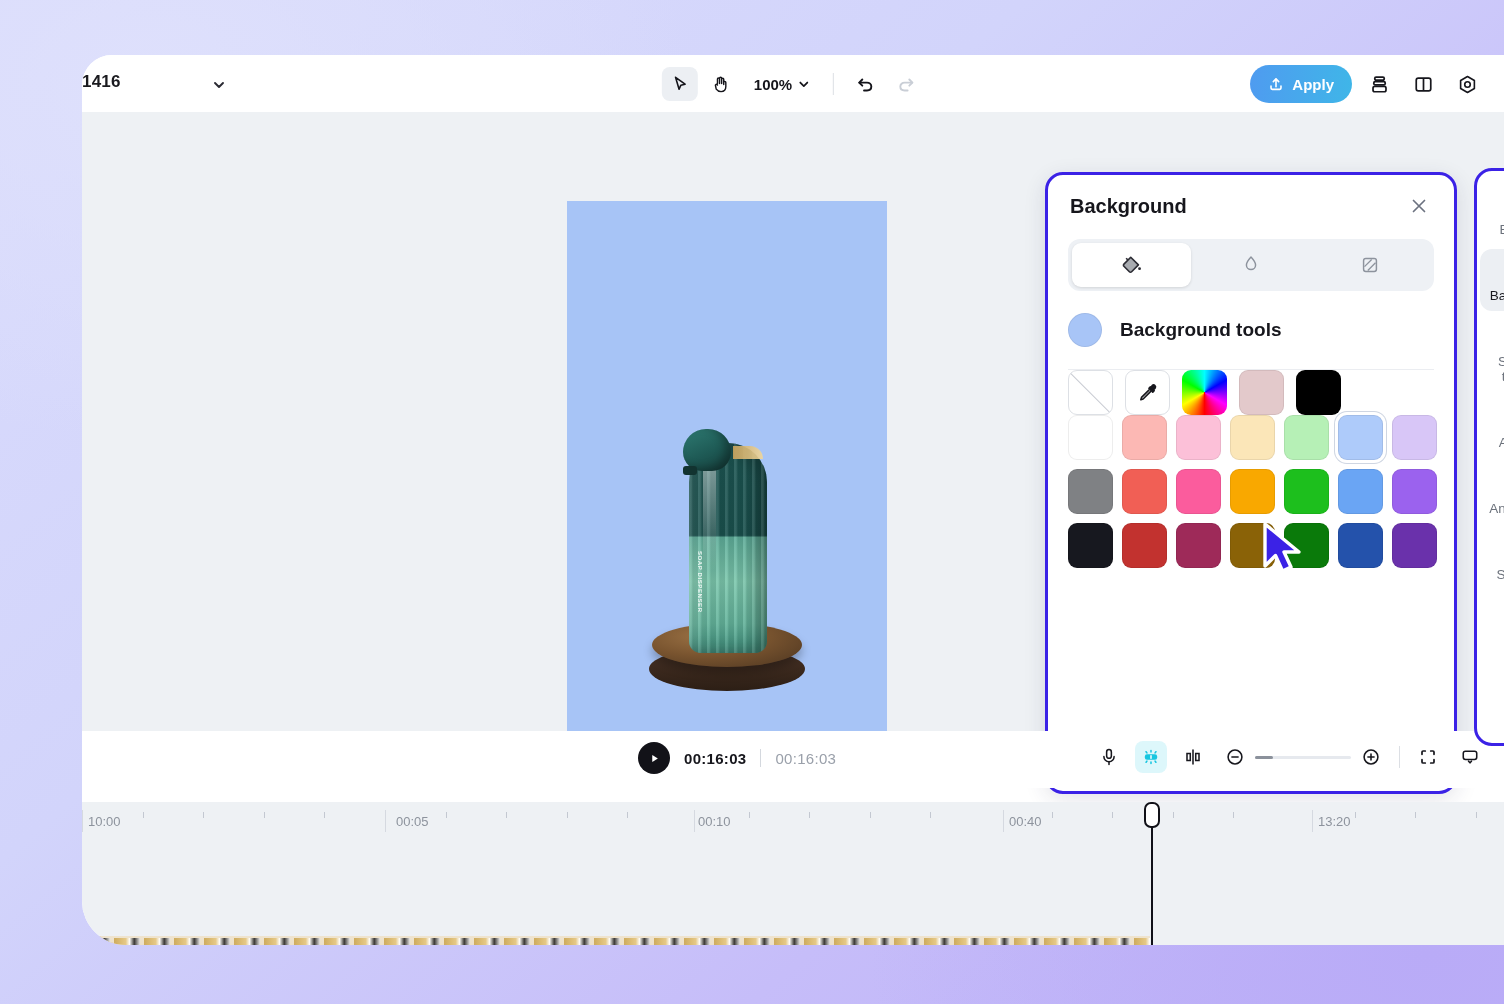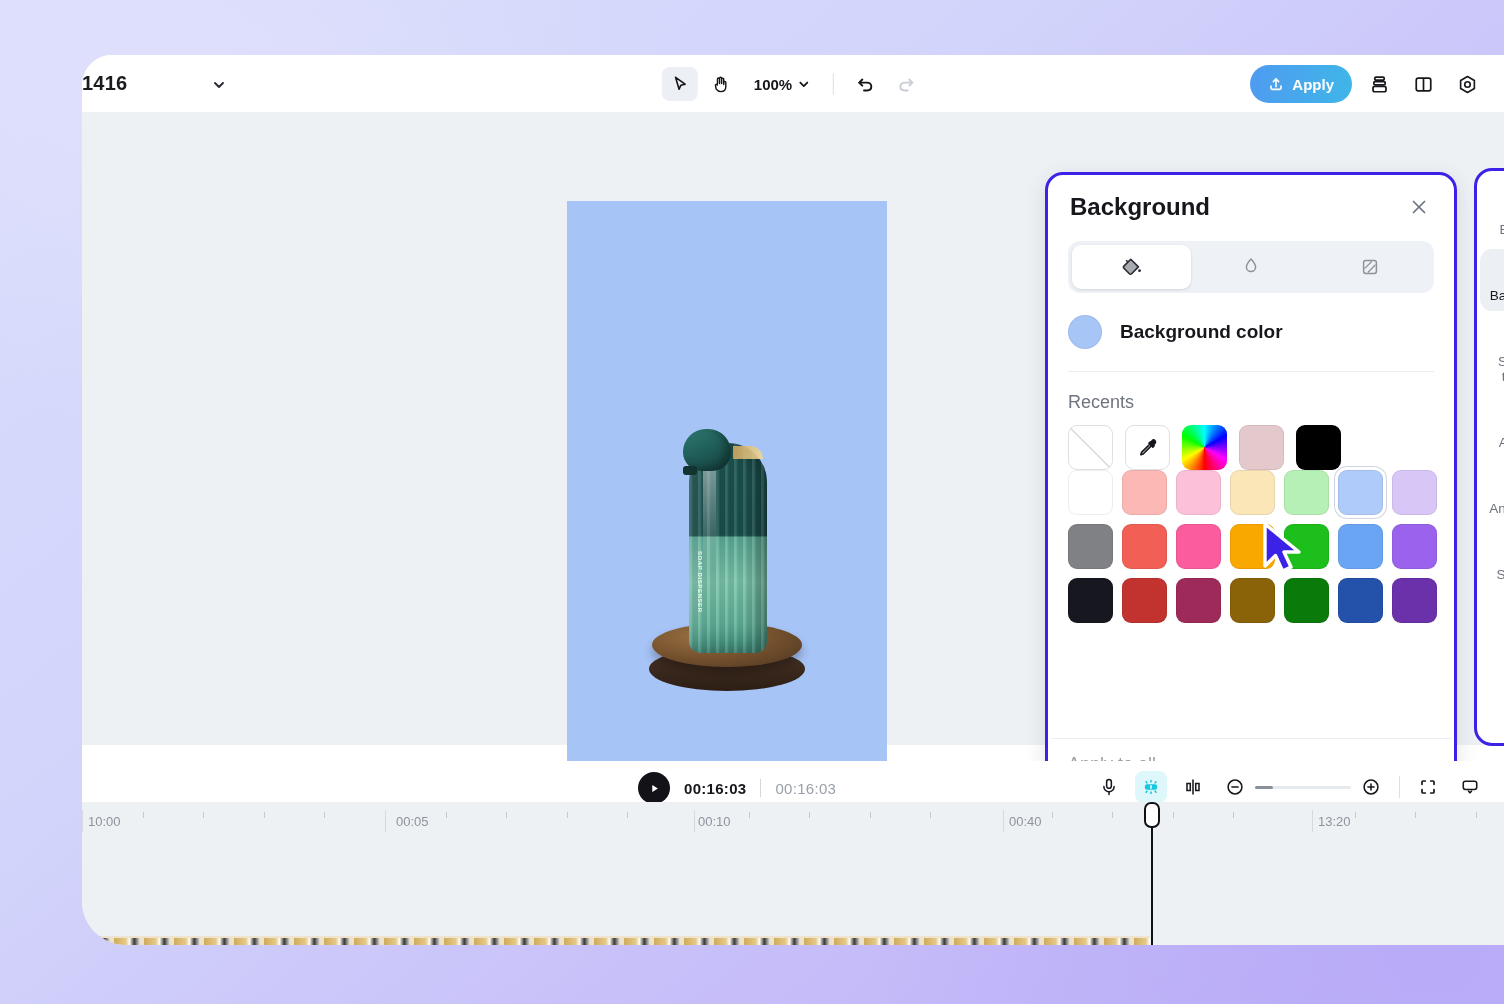--- a/index.html
+++ b/index.html
@@ -29,21 +29,21 @@
   }
 
   
   .topbar {
     position: absolute; left: 0; top: 0; width: 100%; height: 57px;
     background: #fff;
     display: flex; align-items: center;
   }
   .proj-title {
     position: absolute; left: 0px; top: 17px;
-    font-size: 20px; font-weight: 700; color: #1a1a1f; letter-spacing: .2px;
+    font-size: 17px; font-weight: 700; color: #1a1a1f; letter-spacing: .2px;
   }
   .proj-caret {
     position: absolute; left: 129px; top: 22px;
     width: 16px; height: 16px; color: #2a2a33;
   }
   .center-tools {
     position: absolute; left: 50%; transform: translateX(-50%);
     top: 10px; height: 38px; display: flex; align-items: center; gap: 4px;
   }
   .tool-btn {
@@ -145,21 +145,21 @@
     width: 412px; height: 622px;
     background: #fff; border-radius: 18px;
     border: 3px solid #3b22e6;
     box-shadow: 0 6px 22px rgba(30,30,70,.12);
     overflow: hidden;
   }
   .panel-head {
     display:flex; align-items:center; justify-content:space-between;
     padding: 18px 22px 6px 22px;
   }
-  .panel-title { font-size: 24px; font-weight: 700; color: #16161c; }
+  .panel-title { font-size: 20px; font-weight: 700; color: #16161c; }
   .close-x { width: 26px; height: 26px; color:#6c7280; cursor:pointer; display:flex; align-items:center; justify-content:center;}
   .seg {
     margin: 14px 20px 0 20px; height: 52px; border-radius: 12px;
     background: #eef1f5; display: flex; padding: 4px; gap: 0;
   }
   .seg-item {
     flex: 1; border-radius: 9px; display:flex; align-items:center; justify-content:center;
     cursor: pointer; color:#8d939d;
   }
   .seg-item.active { background: #fff; color:#2b2b33; box-shadow: 0 1px 3px rgba(0,0,0,.12); }
@@ -215,21 +215,21 @@
   .side-item {
     width: 72px; padding: 8px 2px; border-radius: 12px; margin-bottom: 4px;
     display:flex; flex-direction:column; align-items:center; gap: 6px; cursor:pointer;
     color:#6c727c;
   }
   .side-item.active { background:#eceff3; color:#1a1a20; }
   .side-label { font-size: 13.5px; line-height: 15px; text-align:center; }
 
   
   .player-bar {
-    position:absolute; left:0; top:706px; width:100%; height: 57px;
+    position:absolute; left:0; top:676px; width:100%; height: 57px;
     background:#fff; display:flex; align-items:center;
   }
   .player-center {
     position:absolute; left: 556px; top: 11px;
     display:flex; align-items:center; gap: 14px;
   }
   .play-btn {
     width: 32px; height: 32px; border-radius:50%; background:#121218;
     display:flex; align-items:center; justify-content:center; cursor:pointer;
   }
@@ -392,24 +392,23 @@
       <div class="seg-item">
         <svg viewBox="0 0 24 24" width="22" height="22" fill="none" stroke="currentColor" stroke-width="1.6">
           <rect x="5" y="5" width="14" height="14" rx="2.4"></rect>
           <path d="M6 13.8L13.8 6M9.6 18L18 9.6" stroke-width="1.4"></path>
         </svg>
       </div>
     </div>
 
     <div class="bgcolor-row">
       <div class="bgcolor-dot"></div>
-      <div class="bgcolor-label">Background color</div>
-    </div>
-
-    <div class="sec-title">Recents</div>
+      <div class="bgcolor-label">Background tools</div>
+    </div>
+
     <div class="swatch-row">
       <div class="sw sw-none"></div>
       <div class="sw sw-dropper">
         <svg viewBox="0 0 24 24" width="21" height="21" fill="none" stroke="#17171d" stroke-width="1.9" stroke-linecap="round" stroke-linejoin="round">
             <path d="M17.5 3.8a2.3 2.3 0 013.2 3.2l-2 2 .9.9-1.6 1.6-4.3-4.3L15.3 5.6l.9.9z" fill="#17171d"></path>
             <path d="M13.6 9.2L5.2 17.6 4.4 20.2l2.6-.8 8.4-8.4"></path>
           </svg>
       </div>
       <div class="sw sw-wheel"></div>
       <div class="sw" style="background:#e3c9cb"></div>

